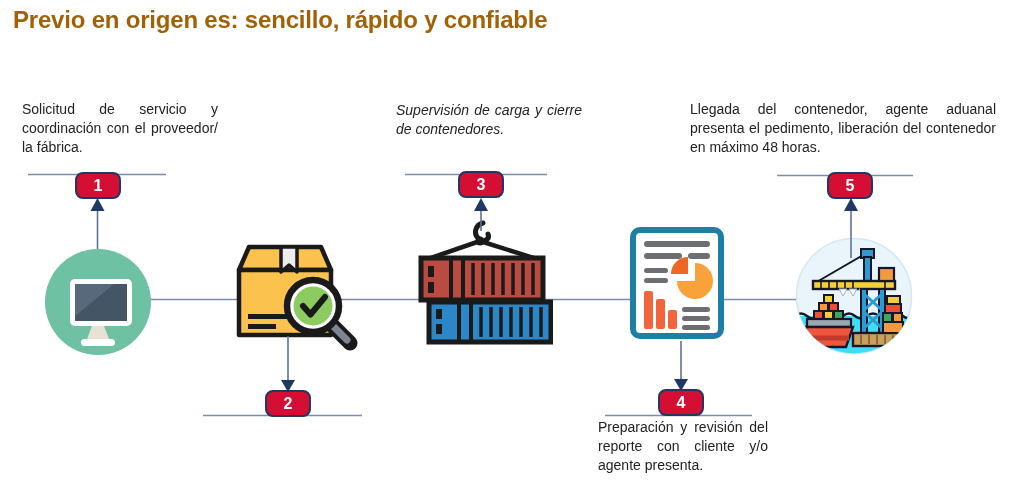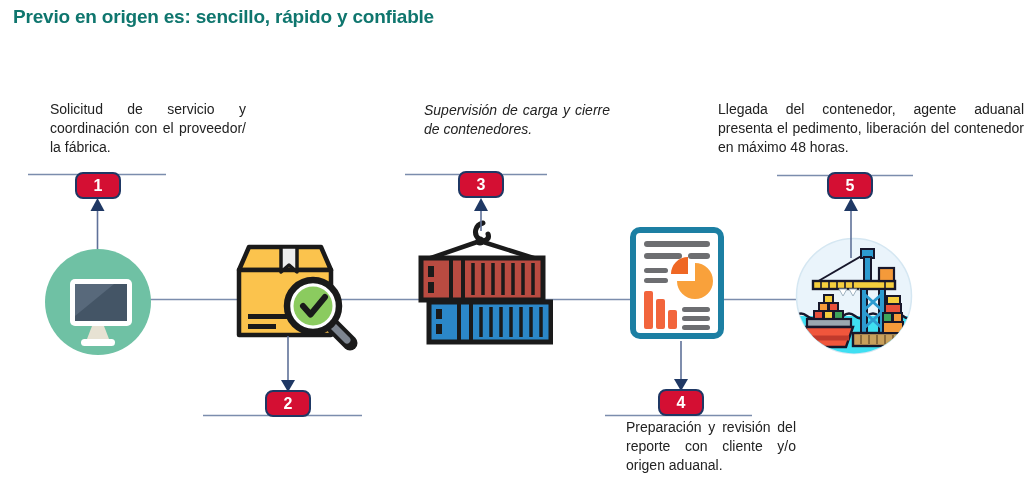--- a/index.html
+++ b/index.html
@@ -2,26 +2,25 @@
 <html><head>
 <meta charset="utf-8">
 <style>
   html,body{margin:0;padding:0;background:#ffffff;}
   .stage{
     position:relative;width:1024px;height:491px;background:#ffffff;
     font-family:"Liberation Sans",sans-serif;overflow:hidden;
   }
   .title{
     position:absolute;left:13px;top:6px;margin:0;
-    font-size:19px;font-weight:700;color:#0f766e;letter-spacing:-0.2px;
+    font-size:24px;font-weight:700;color:#a16207;letter-spacing:-0.2px;
   }
   .step-text{
     position:absolute;font-size:14px;line-height:19px;color:#222222;
     text-align:justify;
-    margin-left:28px;
   }
   .t1{left:22px;top:100px;width:196px;}
   .t2{left:201px;top:419px;width:180px;}
   .t3{left:396px;top:101px;width:186px;font-style:italic;}
   .t4{left:598px;top:418px;width:170px;}
   .t5{left:690px;top:100px;width:306px;}
   .badge{
     position:absolute;width:46px;height:27px;box-sizing:border-box;
     background:#D40F33;border:2.5px solid #1F3864;border-radius:8px;
     color:#ffffff;font-size:16px;font-weight:700;
@@ -47,21 +46,21 @@
 <div class="stage">
 
   <h1 class="title">Previo en origen es: sencillo, rápido y confiable</h1>
 
   <svg class="lines-under" width="1024" height="491">
     <line x1="148" y1="299.5" x2="799" y2="299.5" stroke="#7B8DAD" stroke-width="1.6"></line>
   </svg>
 
   <div class="step-text t1">Solicitud de servicio y coordinación con el proveedor/ la fábrica.</div>
   <div class="step-text t3">Supervisión de carga y cierre de contenedores.</div>
-  <div class="step-text t4">Preparación y revisión del reporte con cliente y/o origen aduanal.</div>
+  <div class="step-text t4">Preparación y revisión del reporte con cliente y/o agente presenta.</div>
   <div class="step-text t5">Llegada del contenedor, agente aduanal presenta el pedimento, liberación del contenedor en máximo 48 horas.</div>
 
   <svg class="icon i1" width="108" height="108" viewBox="0 0 108 108">
     <circle cx="54" cy="54" r="53" fill="#6FC1A4"></circle>
     <rect x="26" y="31" width="62" height="47" rx="5" fill="#ffffff"></rect>
     <rect x="31" y="36" width="52" height="37" fill="#445566"></rect>
     <polygon points="31,36 70,36 31,68" fill="#58697B"></polygon>
     <polygon points="48,78 60,78 65,91 43,91" fill="#E7E2D3"></polygon>
     <rect x="37" y="91" width="34" height="7" rx="3.5" fill="#ffffff"></rect>
   </svg>

